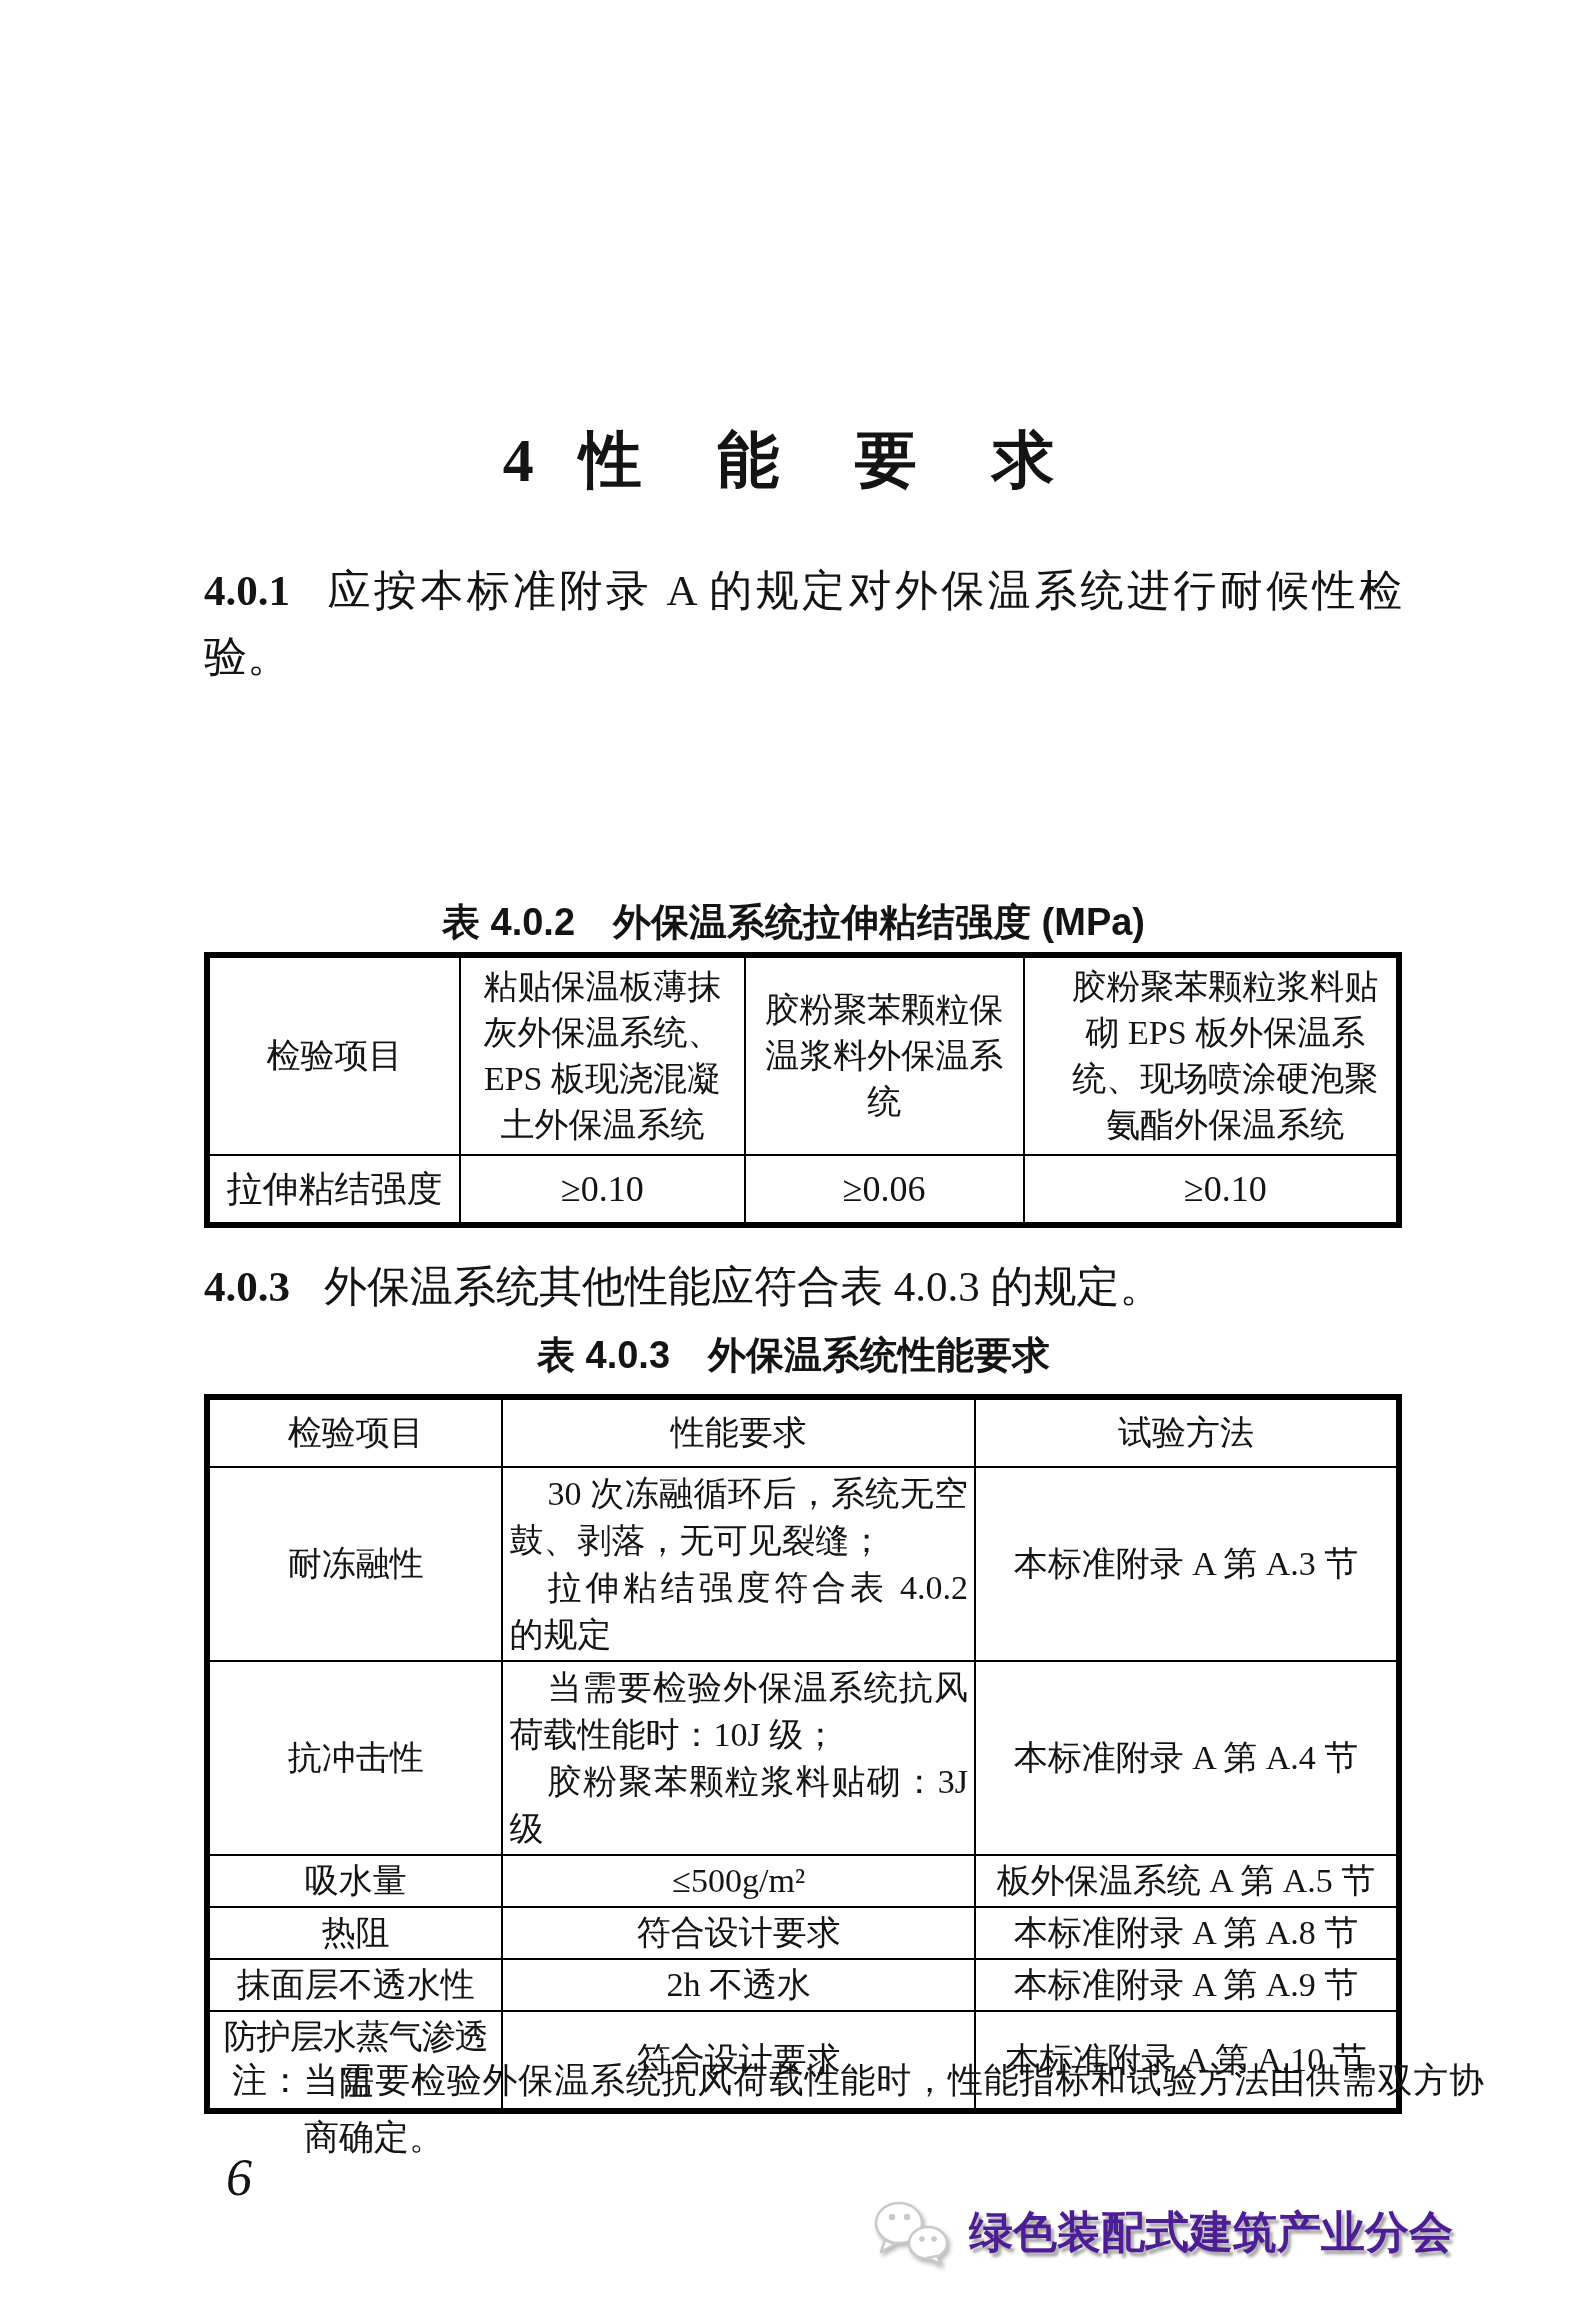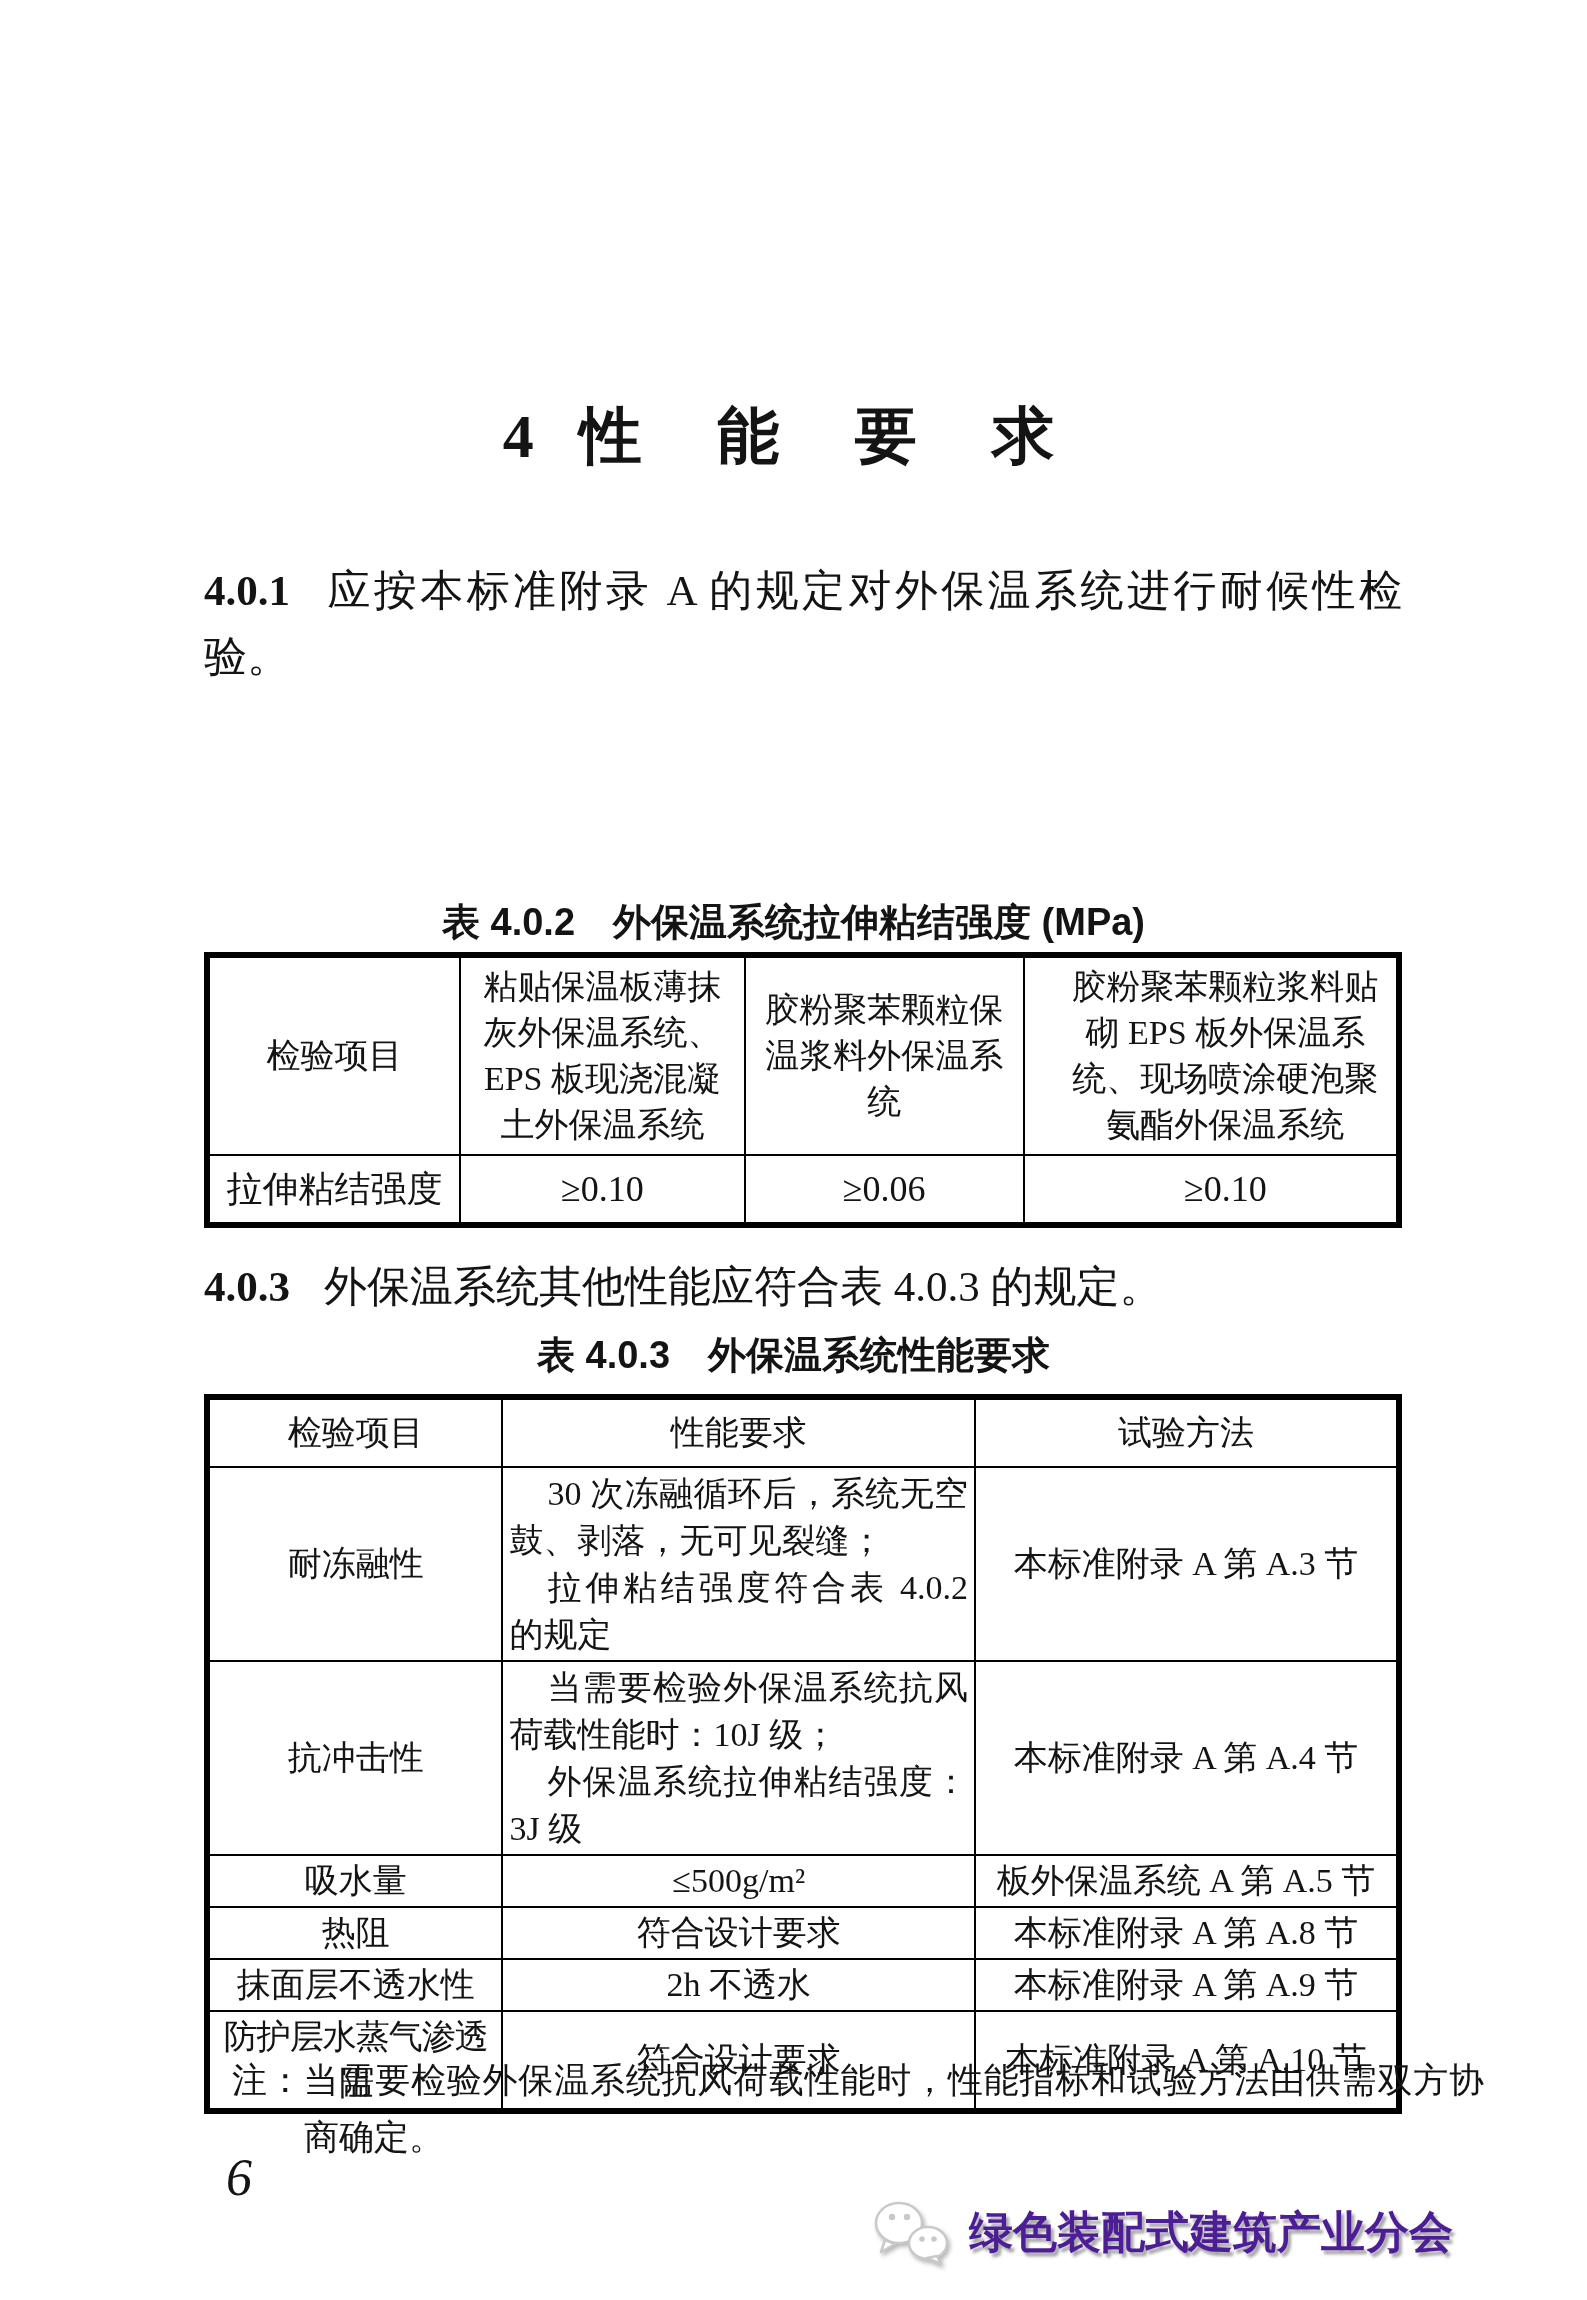--- a/index.html
+++ b/index.html
@@ -7,21 +7,21 @@
     position:relative;
     width:1587px;height:2300px;
     margin:0 auto;
     background:#ffffff;
     color:#141414;
     font-family:"Liberation Serif", serif;
     overflow:hidden;
   }
   
   .chapter-title{
-    position:absolute;top:394px;left:0;width:100%;
+    position:absolute;top:418px;left:0;width:100%;
     text-align:center;
     font-weight:bold;
     font-size:62px;
     letter-spacing:0;
     white-space:nowrap;
   }
   .chapter-title .num{margin-right:46px;}
   .chapter-title .txt{letter-spacing:30px;}
   
   .clause{
@@ -161,21 +161,21 @@
         <td class="c2 req-multi">
           <div class="req-line">30 次冻融循环后，系统无空鼓、剥落，无可见裂缝；</div>
           <div class="req-line">拉伸粘结强度符合表 4.0.2 的规定</div>
         </td>
         <td class="c3">本标准附录 A 第 A.3 节</td>
       </tr>
       <tr class="row-tall">
         <td class="c1">抗冲击性</td>
         <td class="c2 req-multi">
           <div class="req-line">当需要检验外保温系统抗风荷载性能时：10J 级；</div>
-          <div class="req-line">外保温系统拉伸粘结强度：3J 级</div>
+          <div class="req-line">胶粉聚苯颗粒浆料贴砌：3J 级</div>
         </td>
         <td class="c3">本标准附录 A 第 A.4 节</td>
       </tr>
       <tr class="row-short">
         <td class="c1">吸水量</td>
         <td class="c2">≤500g/m²</td>
         <td class="c3">板外保温系统 A 第 A.5 节</td>
       </tr>
       <tr class="row-short">
         <td class="c1">热阻</td>

